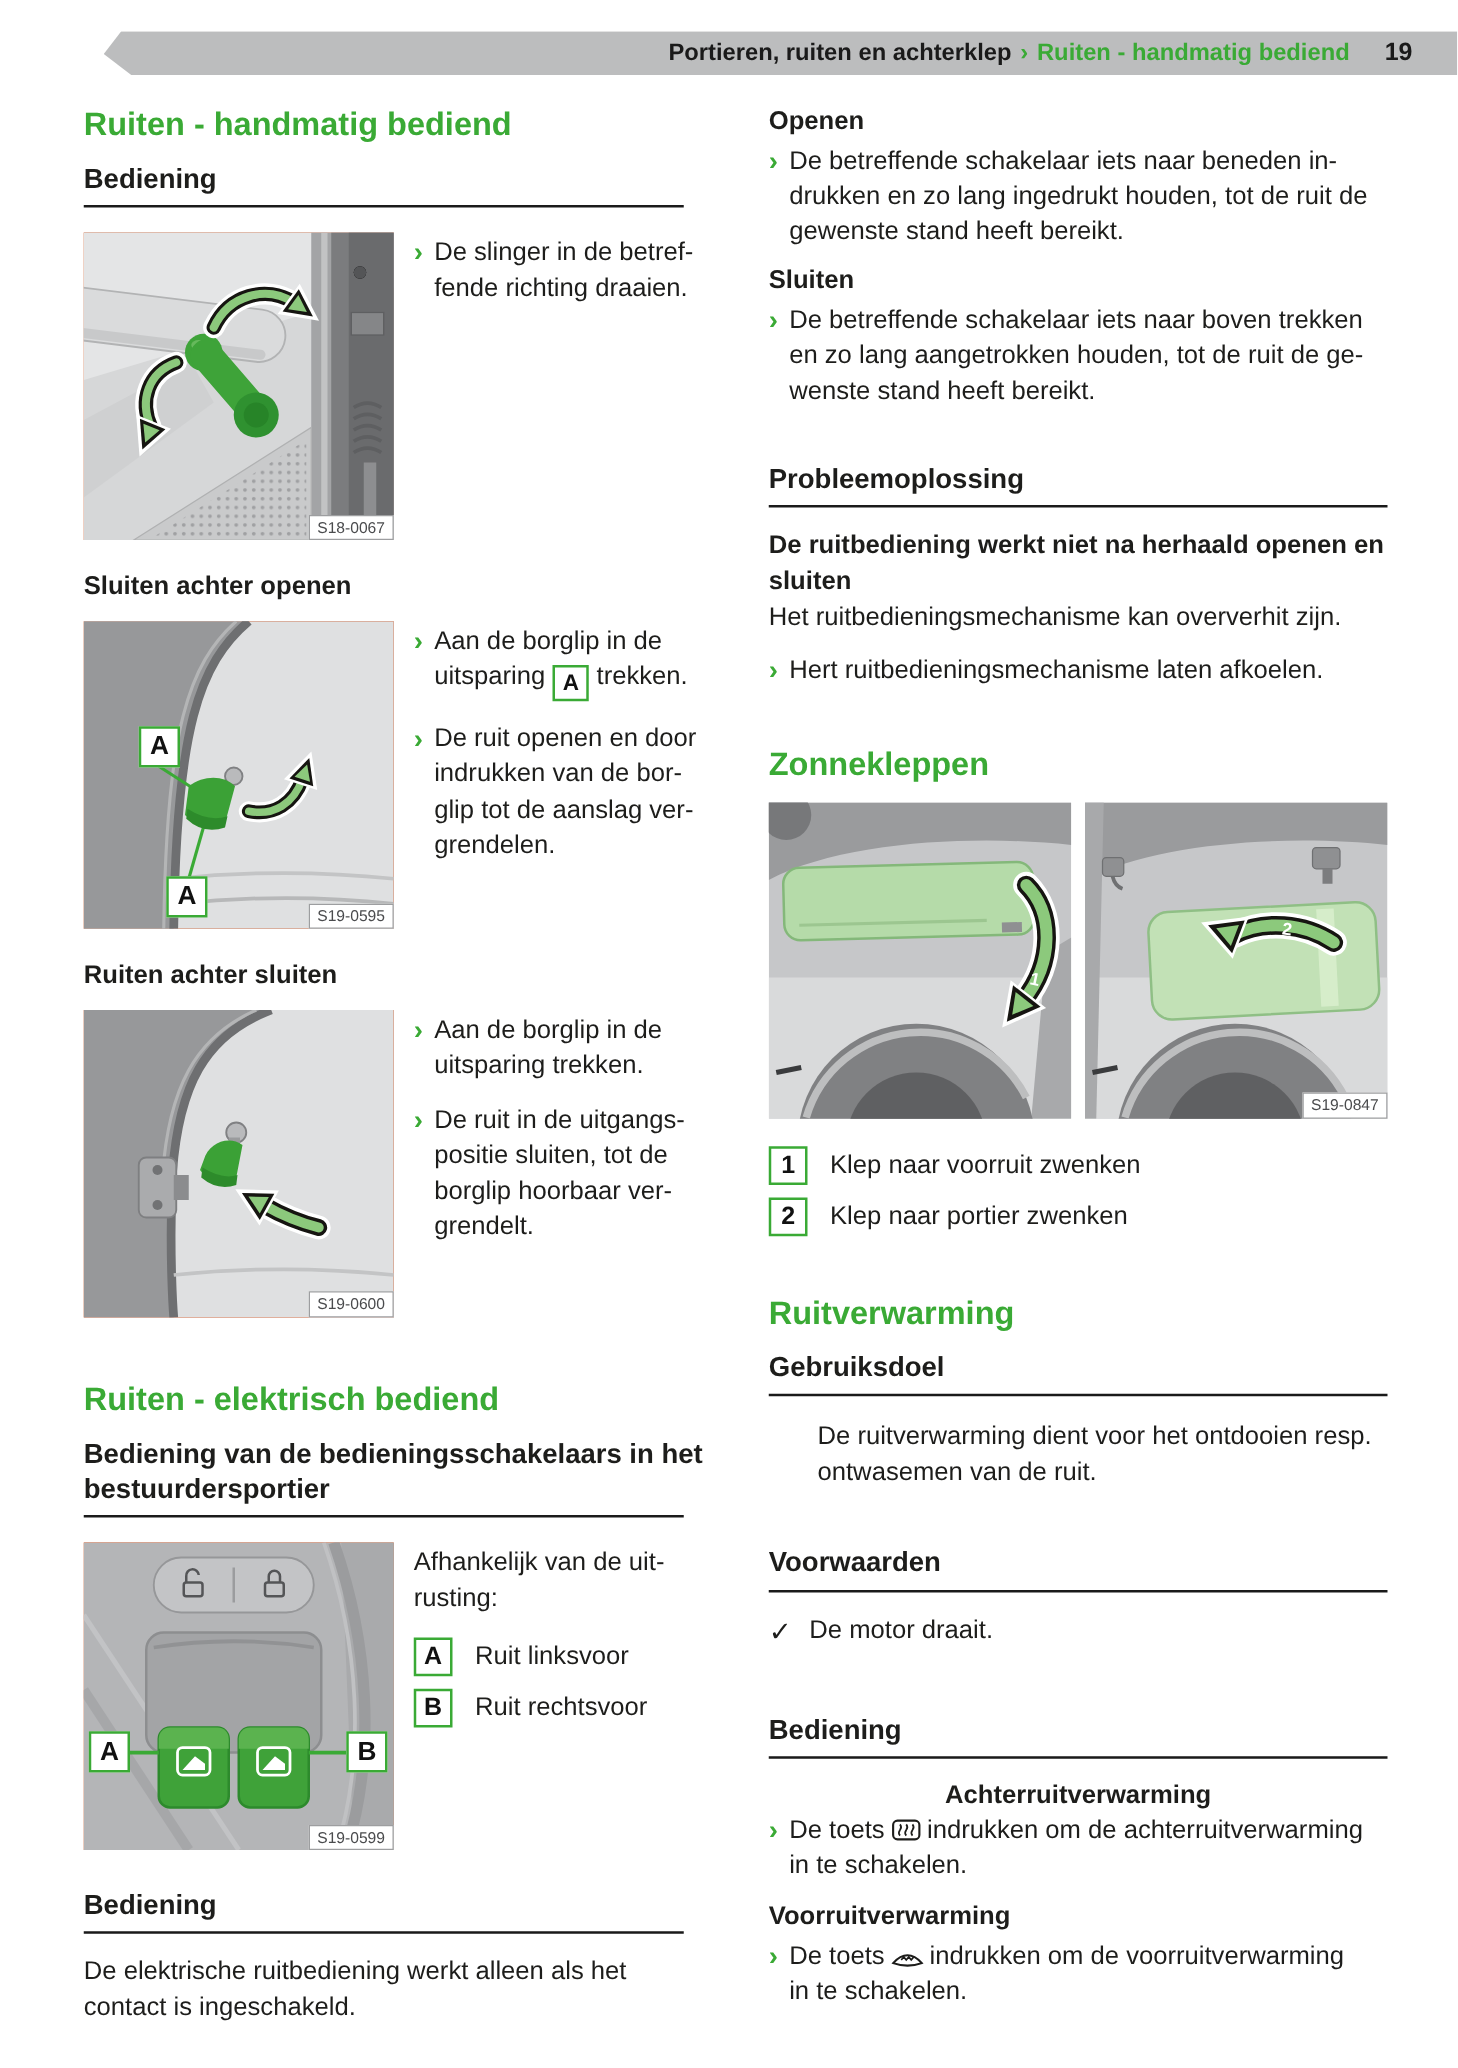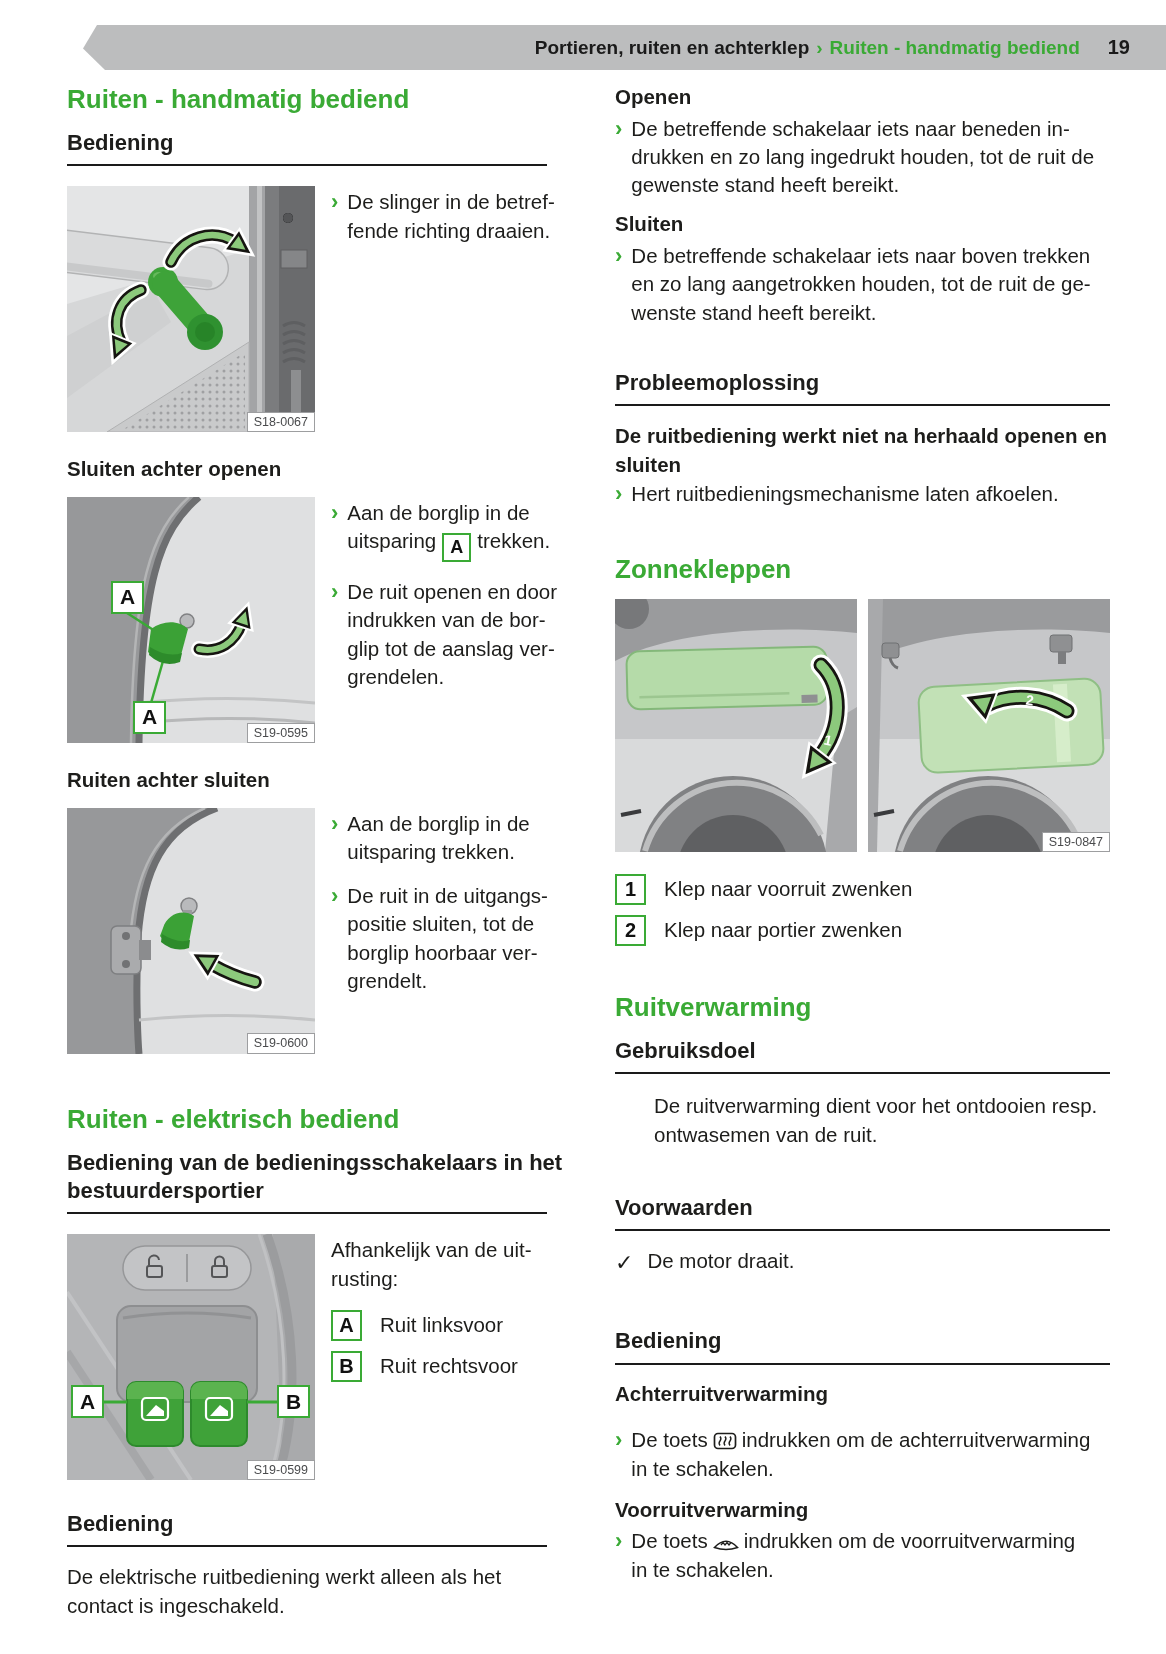--- a/index.html
+++ b/index.html
@@ -1,19 +1,19 @@
 <!DOCTYPE html>
 <html><head>
 <meta charset="utf-8">
 <style>
   html,body{margin:0;padding:0;background:#fff;}
   .page{position:relative;width:1166px;height:1654px;background:#fff;overflow:hidden;
         font-family:"Liberation Sans",sans-serif;color:#1d1d1b;}
   
-  .band{position:absolute;top:25px;left:83px;right:0;height:45px;background:#bcbdbe;
+  .band{position:absolute;top:25px;left:83px;right:0;height:35px;background:#bcbdbe;
         clip-path:polygon(14px 0%,100% 0%,100% 100%,22px 100%,0% 52%);
         display:flex;align-items:center;justify-content:flex-end;padding-right:36px;box-sizing:border-box;}
   .band .bc{font-size:19px;font-weight:bold;color:#1a1a1a;white-space:pre;}
   .band .sep{color:#3aaa35;font-weight:bold;font-size:19px;margin:0 7px;}
   .band .bc-green{color:#3aaa35;font-weight:bold;font-size:19px;white-space:pre;}
   .band .pn{font-size:20px;font-weight:bold;color:#1a1a1a;margin-left:28px;}
   
   .cols{position:absolute;top:84px;left:67px;display:flex;gap:68px;}
   .colL{width:480px;flex:none;}
   .colR{width:495px;flex:none;}
@@ -302,20 +302,21 @@
       <div class="b" style="margin-bottom:42px;">
         <span class="chev">›</span>
         <span class="btxt pre">De betreffende schakelaar iets naar boven trekken
 en zo lang aangetrokken houden, tot de ruit de ge-
 wenste stand heeft bereikt.</span>
       </div>
 
       <h2 class="rule" style="margin-bottom:16px;">Probleemoplossing</h2>
       <p class="body pre" style="font-weight:bold;">De ruitbediening werkt niet na herhaald openen en
 sluiten</p>
+      <p class="body" style="margin-bottom:14px;">Het ruitbedieningsmechanisme kan oververhit zijn.</p>
       <div class="b" style="margin-bottom:46px;">
         <span class="chev">›</span>
         <span class="btxt">Hert ruitbedieningsmechanisme laten afkoelen.</span>
       </div>
 
       <h1 class="g">Zonnekleppen</h1>
 
       <figure class="wide" style="margin-bottom:22px;">
         <svg width="495" height="253" viewBox="0 0 495 253">
           <defs>
@@ -404,21 +405,21 @@
       <p class="body pre" style="margin-bottom:44px;margin-left:39px;">De ruitverwarming dient voor het ontdooien resp.
 ontwasemen van de ruit.</p>
 
       <h2 class="rule" style="margin-bottom:18px;">Voorwaarden</h2>
       <div class="checkrow" style="margin-bottom:50px;">
         <span class="ck">✓</span>
         <span>De motor draait.</span>
       </div>
 
       <h2 class="rule" style="margin-bottom:16px;">Bediening</h2>
-      <h3 class="sub" style="margin-bottom:19px;">Achterruitverwarming</h3>
+      <h3 class="sub" style="margin-bottom:0;text-align:center;">Achterruitverwarming</h3>
       <div class="b" style="margin-bottom:14px;">
         <span class="chev">›</span>
         <span class="btxt"><span>De toets</span><svg class="inlsvg" width="24" height="20" viewBox="0 0 24 20">
               <rect x="1.5" y="2.5" width="21" height="15" rx="3.5" fill="none" stroke="#1d1d1b" stroke-width="1.7"></rect>
               <path d="M7,5.5 q1.8,2.3 0,4.5 q-1.8,2.3 0,4.5 M12,5.5 q1.8,2.3 0,4.5 q-1.8,2.3 0,4.5 M17,5.5 q1.8,2.3 0,4.5 q-1.8,2.3 0,4.5" fill="none" stroke="#1d1d1b" stroke-width="1.4"></path>
             </svg><span class="pre">indrukken om de achterruitverwarming
 in te schakelen.</span></span>
       </div>
       <h3 class="sub" style="margin-bottom:4px;">Voorruitverwarming</h3>
       <div class="b">

